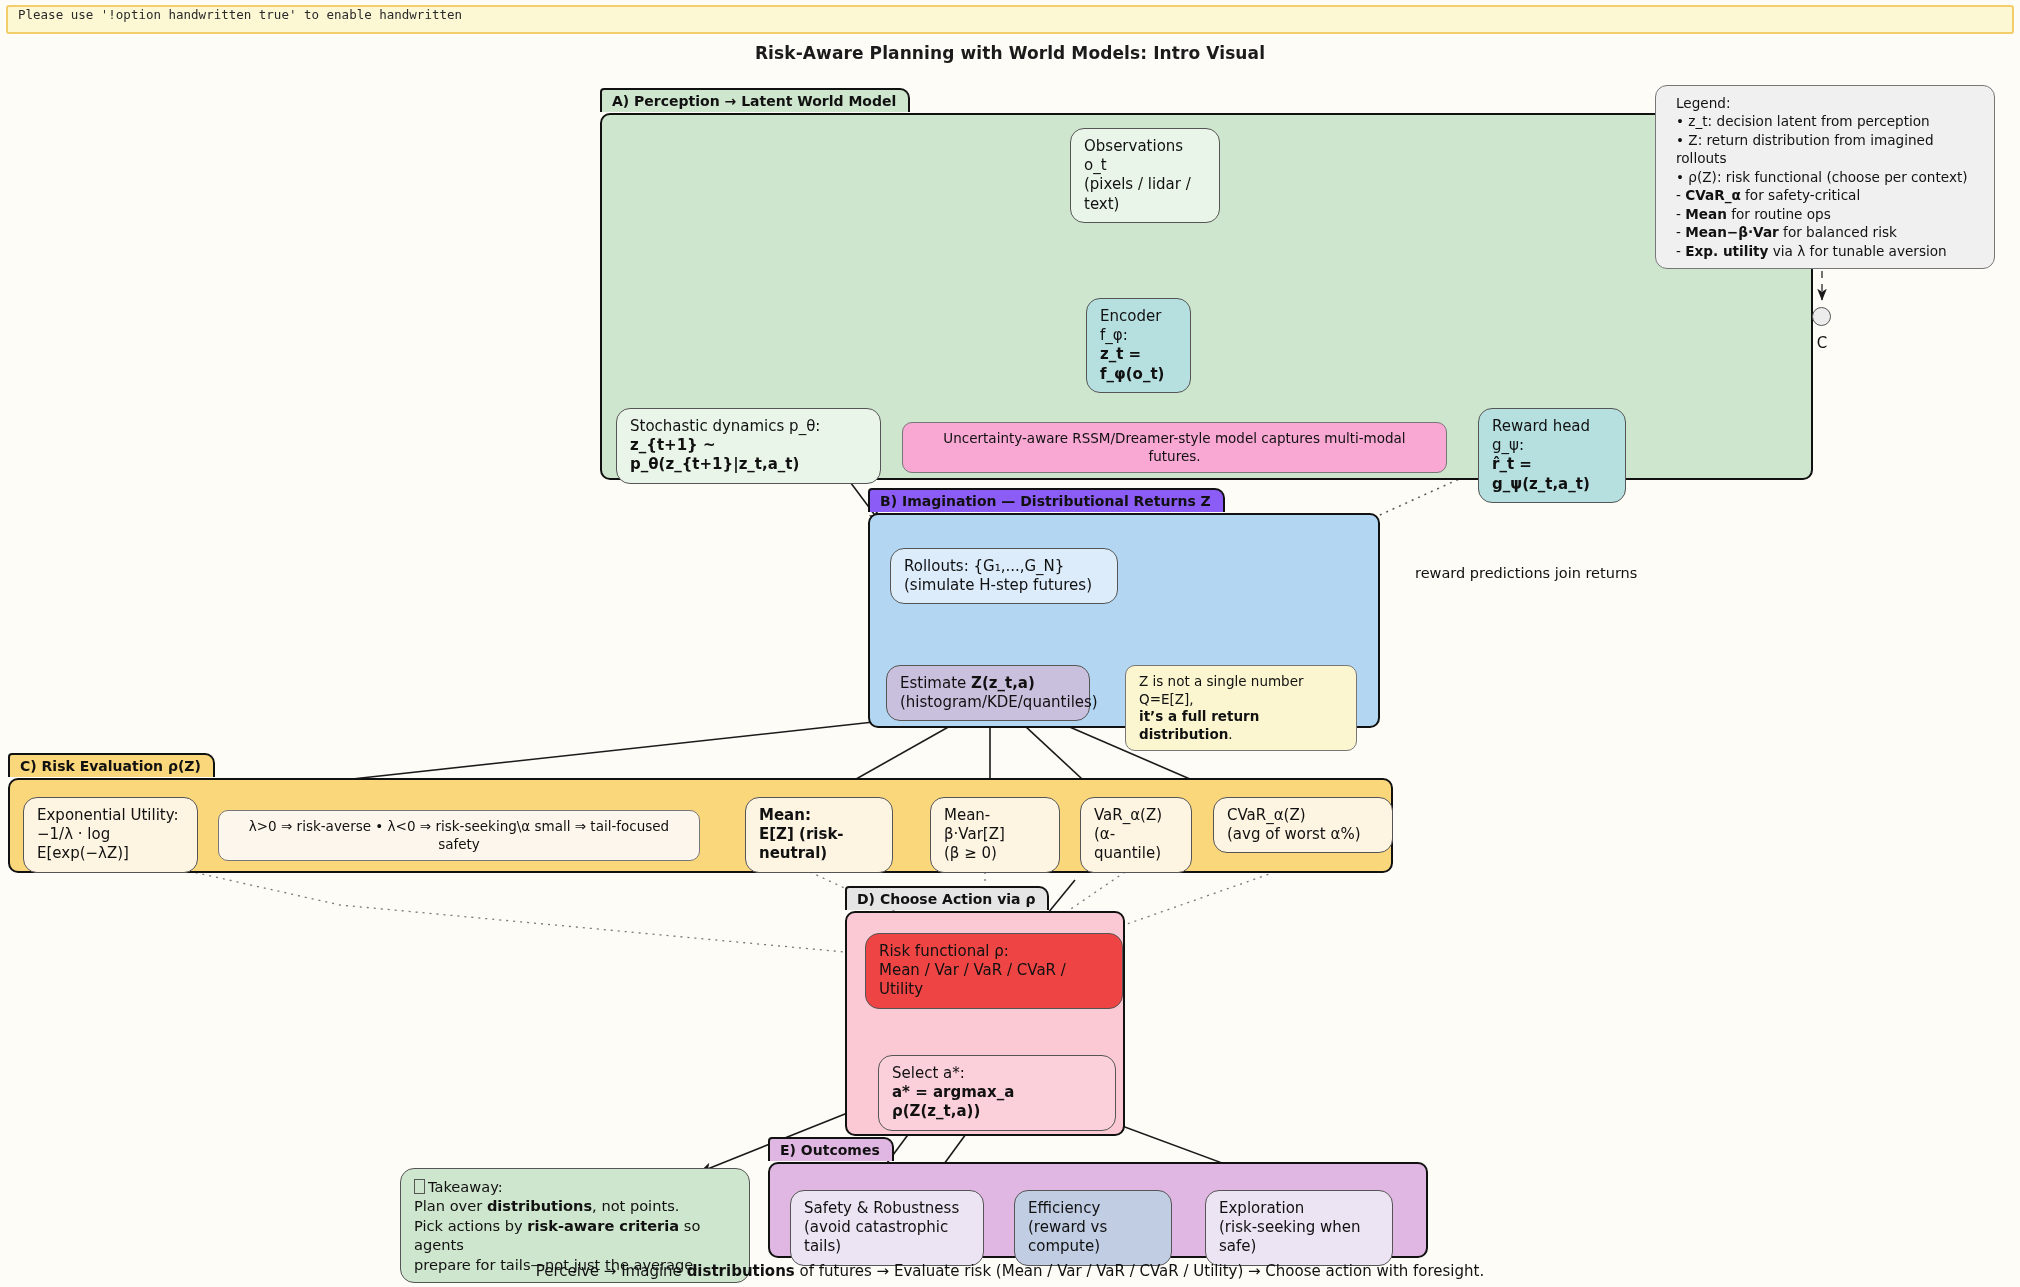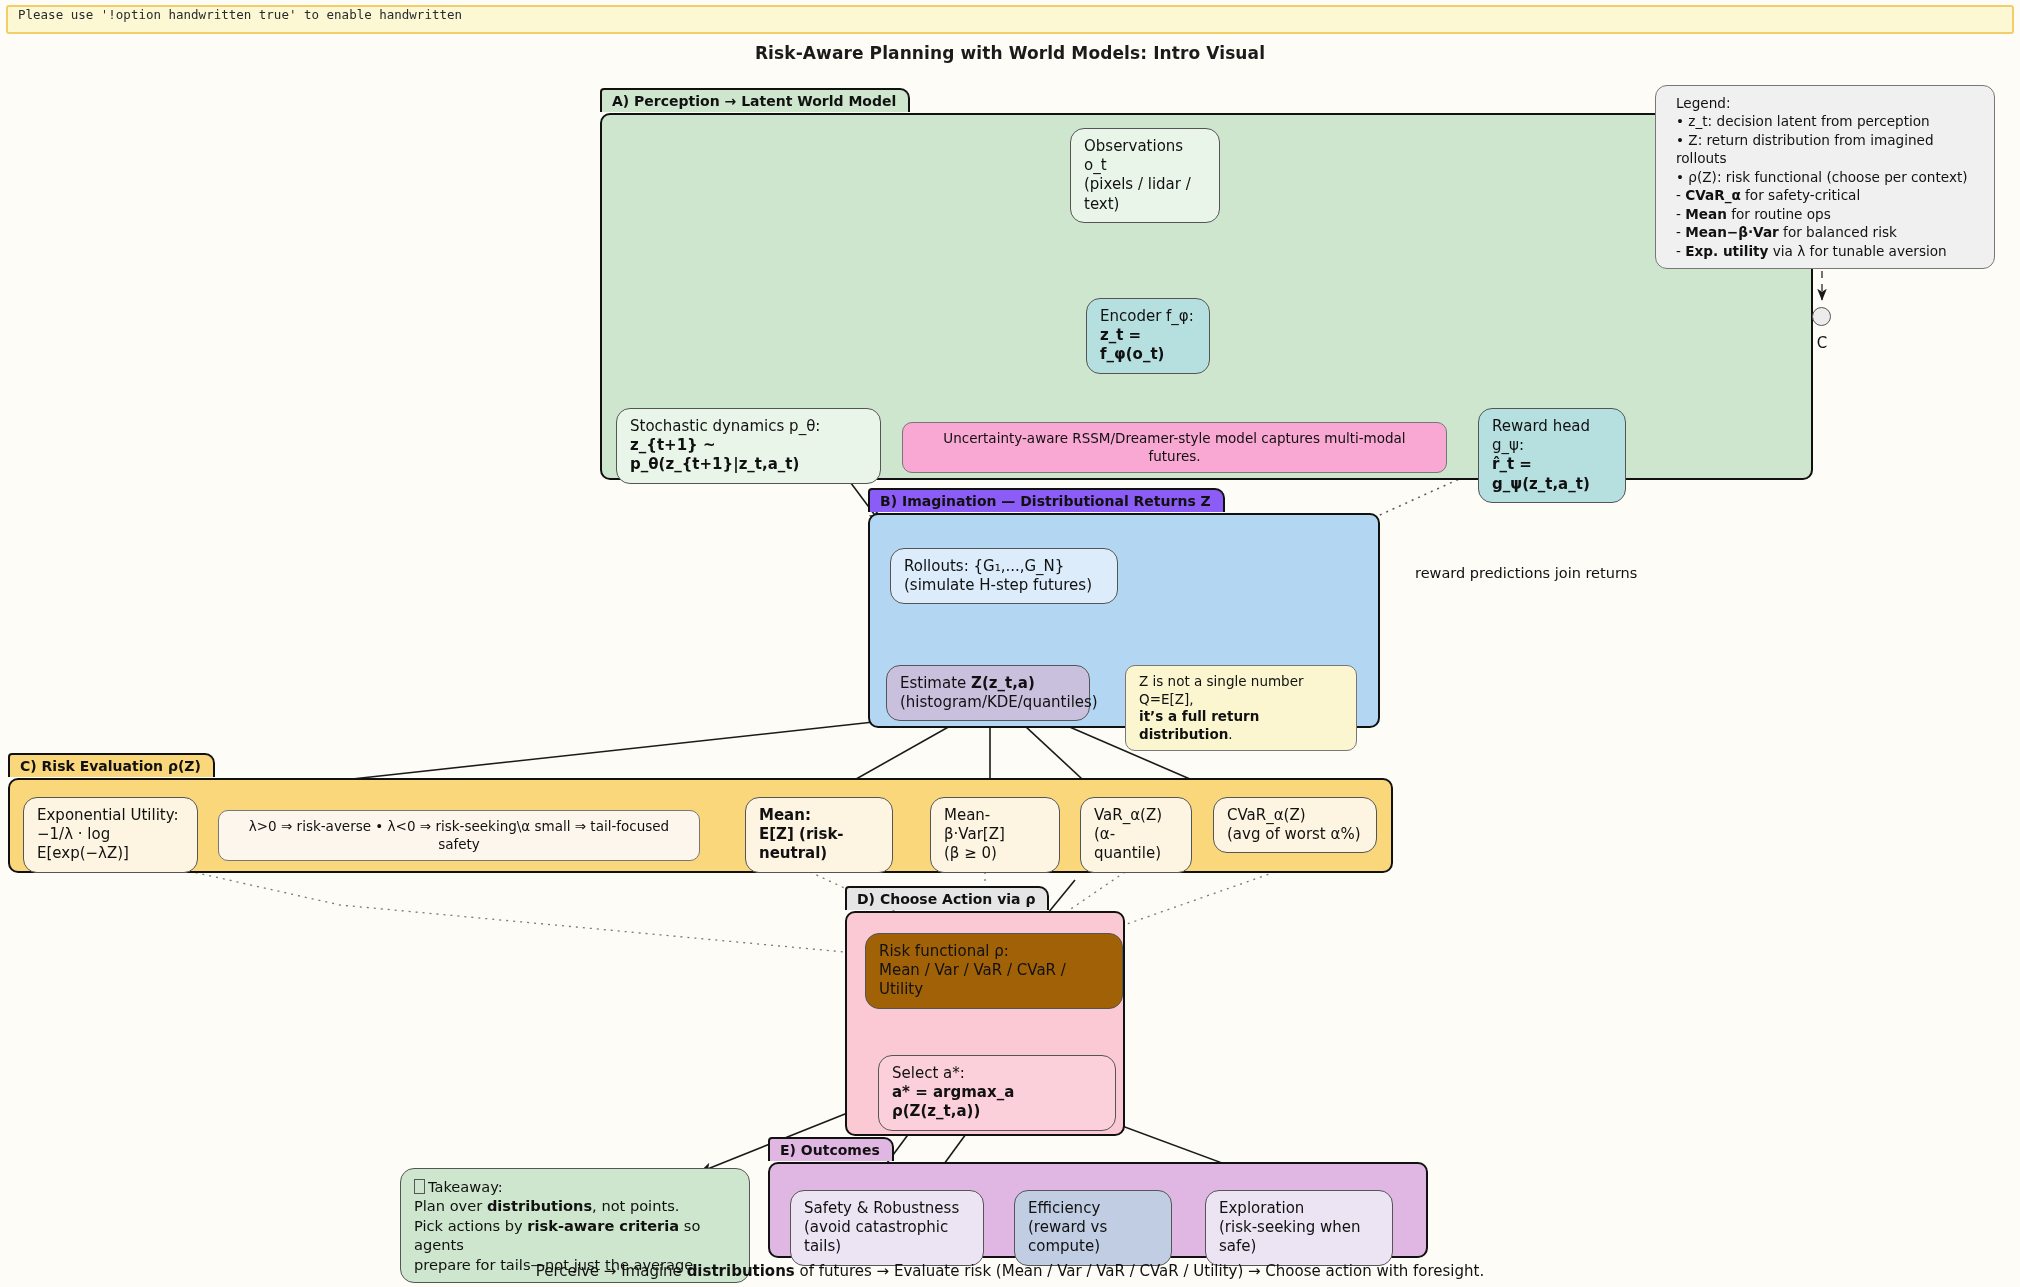--- a/index.html
+++ b/index.html
@@ -61,21 +61,21 @@
   .node{
     border:1.7px solid #555;border-radius:14px;
     padding:8px 13px;font-size:15px;line-height:1.28;color:#111;
     background:#eef7ee;
   }
   .node b{font-weight:bold;}
   .n-green{background:#eaf5ea;}
   .n-teal{background:#b6dfe0;}
   .n-blue{background:#dcecfb;}
   .n-purple{background:#c9c0de;}
-  .n-pink{background:#a16207;}
+  .n-pink{background:#ef4444;}
   .n-lav{background:#ece3f3;}
   .n-steel{background:#c0cde3;}
   .n-cream{background:#fdf4e2;}
 
   
   .note{
     border:1.7px solid #777;border-radius:10px;
     background:#fdeedd;font-size:13.5px;color:#111;
     padding:7px 13px;line-height:1.3;
   }
@@ -172,21 +172,21 @@
 
 <div class="abs" id="title">Risk-Aware Planning with World Models: Intro Visual</div>
 
 <div class="abs group" id="grpA">
   <div class="grouplabel">A) Perception → Latent World Model</div>
 </div>
 <div class="abs node n-green" style="left:1070px;top:128px;width:150px;">
   <div>Observations o_t</div>
   <div>(pixels / lidar / text)</div>
 </div>
-<div class="abs node n-teal" style="left:1086px;top:298px;width:124px;">
+<div class="abs node n-teal" style="left:1086px;top:298px;width:105px;">
   <div>Encoder f_φ:</div>
   <div style="font-weight:bold;">z_t = f_φ(o_t)</div>
 </div>
 <div class="abs node n-green" style="left:616px;top:408px;width:265px;">
   <div>Stochastic dynamics p_θ:</div>
   <div style="font-weight:bold;">z_{t+1} ~ p_θ(z_{t+1}|z_t,a_t)</div>
 </div>
 <div class="abs node n-teal" style="left:1478px;top:408px;width:148px;">
   <div>Reward head g_ψ:</div>
   <div style="font-weight:bold;">r̂_t = g_ψ(z_t,a_t)</div>
@@ -227,21 +227,21 @@
   <div>E[Z]  (risk-neutral)</div>
 </div>
 <div class="abs node n-cream" style="left:930px;top:797px;width:130px;">
   <div>Mean-β·Var[Z]</div>
   <div>(β ≥ 0)</div>
 </div>
 <div class="abs node n-cream" style="left:1080px;top:797px;width:112px;">
   <div>VaR_α(Z)</div>
   <div>(α-quantile)</div>
 </div>
-<div class="abs node n-cream" style="left:1213px;top:797px;width:164px;">
+<div class="abs node n-cream" style="left:1213px;top:797px;width:180px;">
   <div>CVaR_α(Z)</div>
   <div>(avg of worst α%)</div>
 </div>
 
 <div class="abs group" id="grpD">
   <div class="grouplabel">D) Choose Action via ρ</div>
 </div>
 <div class="abs node n-pink" style="left:865px;top:933px;width:258px;">
   <div>Risk functional ρ:</div>
   <div>Mean / Var / VaR / CVaR / Utility</div>

